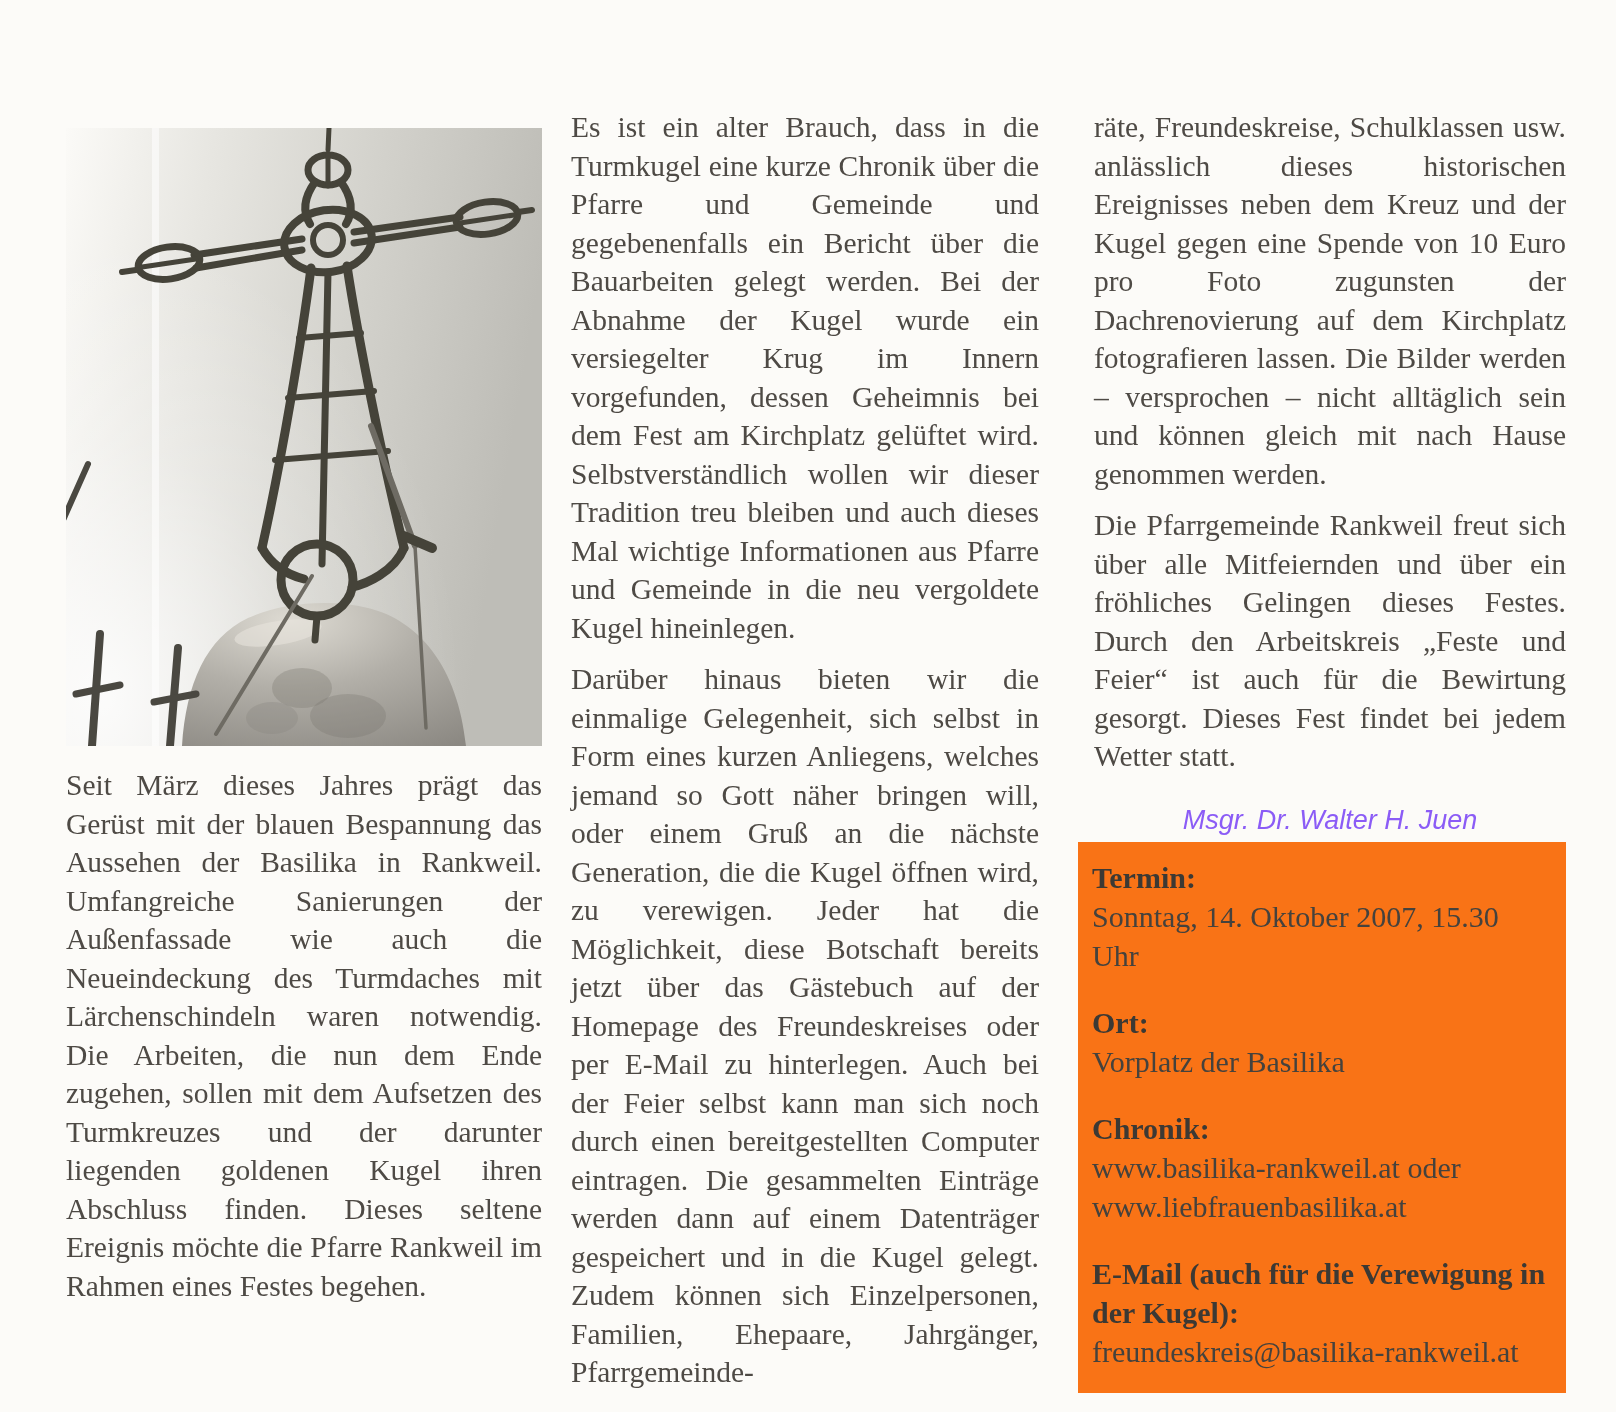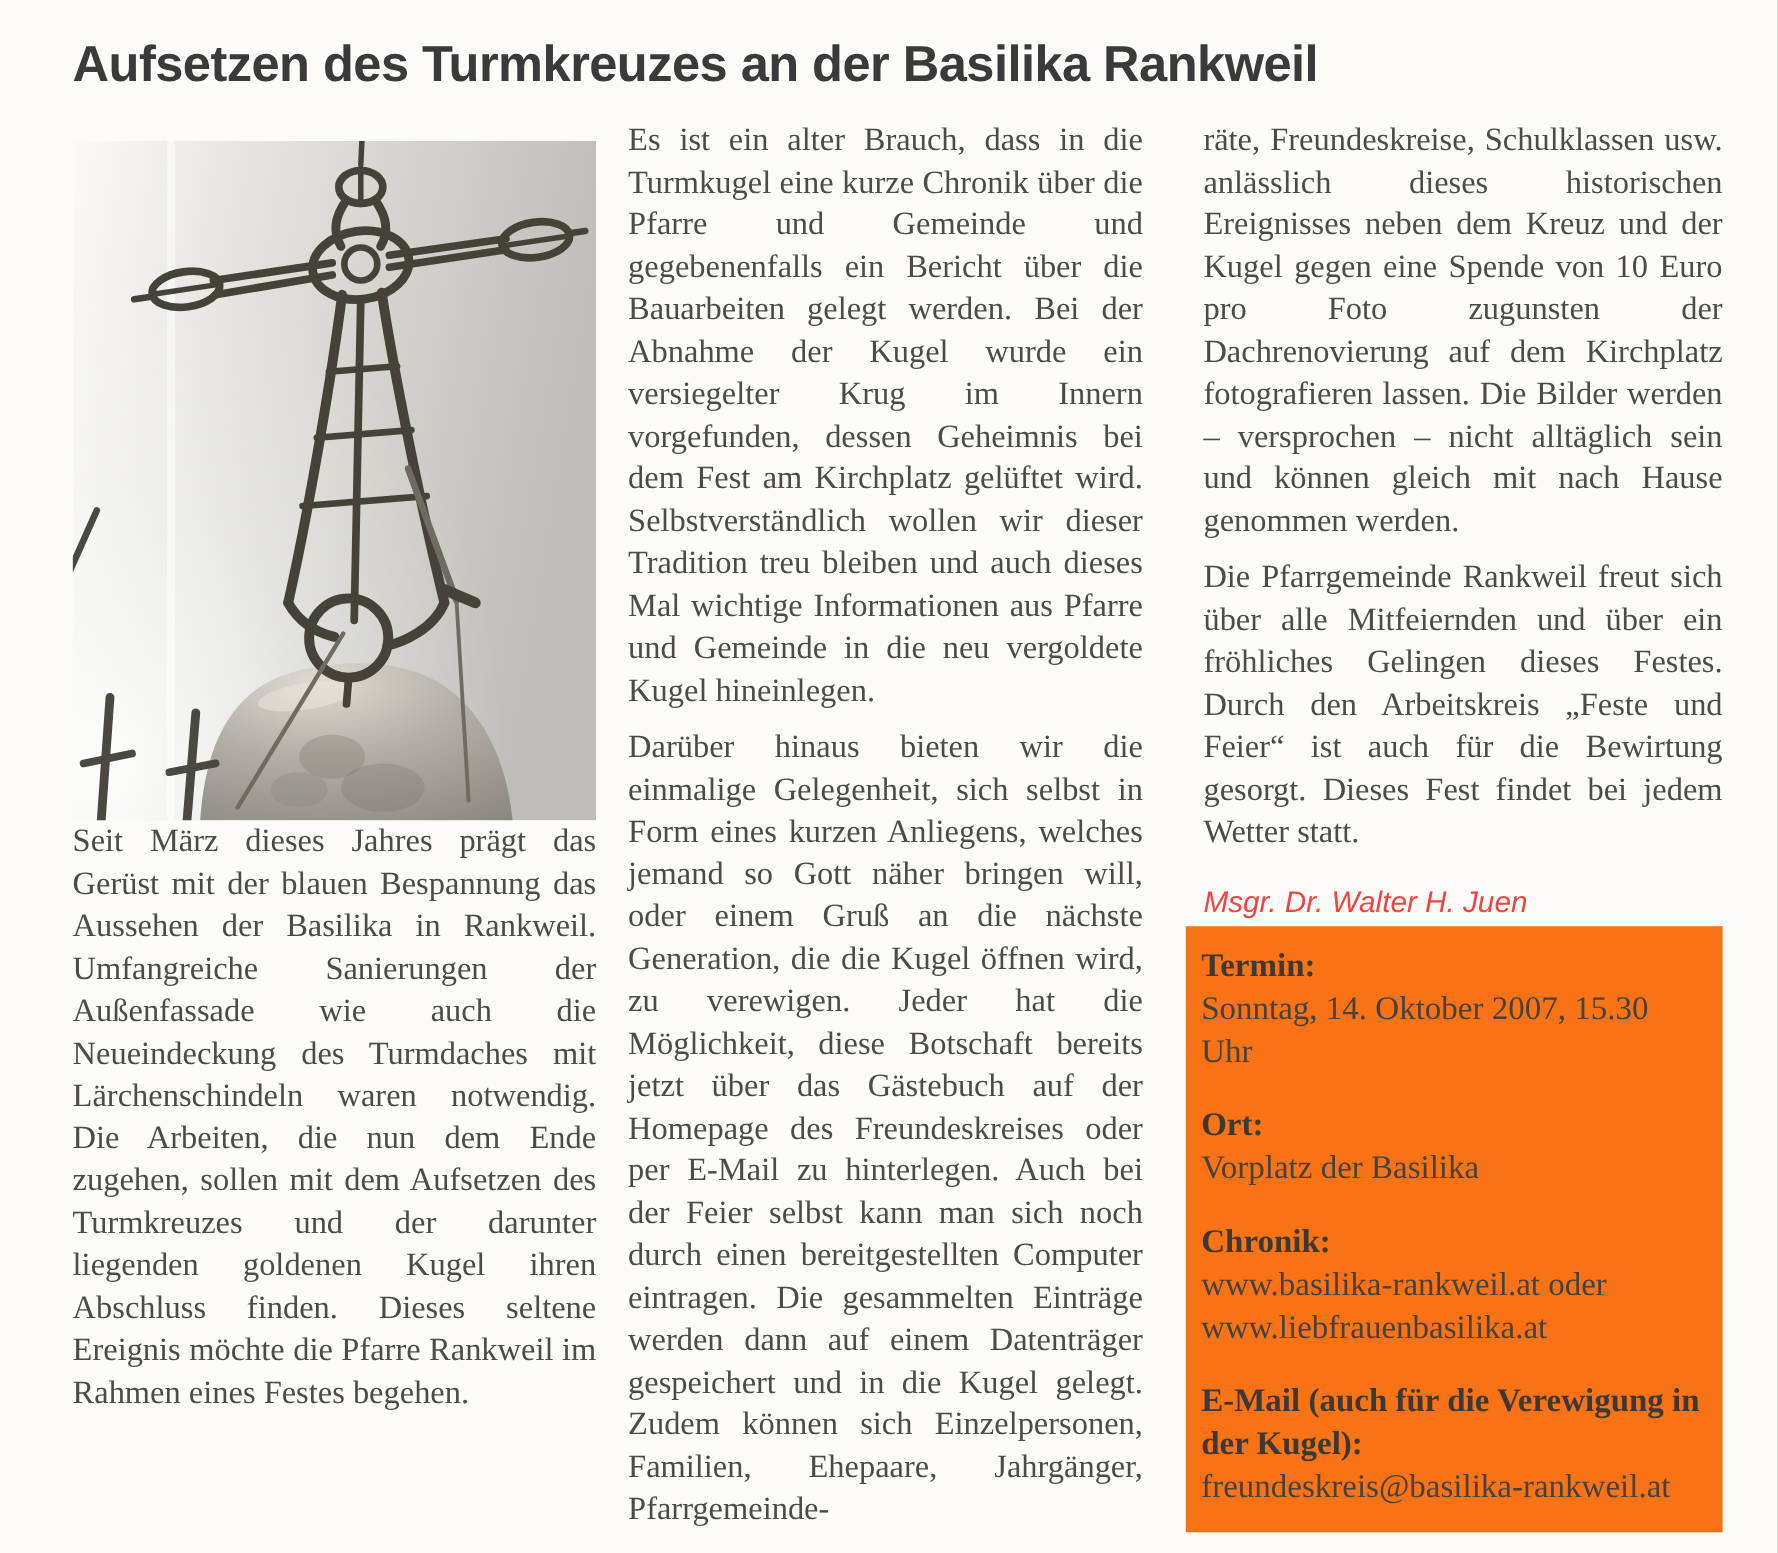--- a/index.html
+++ b/index.html
@@ -38,29 +38,29 @@
     text-align: justify;
     color: #4e4a45;
   }
   p.body + p.body { margin-top: 13px; }
   .photo {
     width: 476px;
     height: 618px;
     overflow: hidden;
   }
   .photo svg { display: block; }
-  .col-left p.body { }
+  .col-left p.body { margin-top: 20px; }
   .byline {
     margin-top: 28px;
-    text-align: left;
+    text-align: center;
     font-family: "Liberation Sans", sans-serif;
     font-style: italic;
     font-size: 27px;
     line-height: 32px;
-    color: #ef4444;
+    color: #8b5cf6;
   }
   .info-box {
     position: absolute;
     left: 1078px;
     top: 842px;
     width: 488px;
     min-height: 448px;
     box-sizing: border-box;
     background: #f97316;
     padding: 16px 16px 22px 14px;
@@ -76,21 +76,20 @@
     font-size: 30px;
     line-height: 39px;
     color: #45423d;
   }
 </style>
 </head>
 <body>
 
 <div class="page">
 
-  <h1 class="page-title">Aufsetzen des Turmkreuzes an der Basilika Rankweil</h1>
 
   <div class="col col-left">
     <div class="photo">
       <svg width="476" height="618" viewBox="0 0 476 618" aria-hidden="true">
         <defs>
           <linearGradient id="sky" x1="0" y1="0" x2="1" y2="0.22">
             <stop offset="0" stop-color="#fbfaf7"></stop>
             <stop offset="0.3" stop-color="#e7e6e1"></stop>
             <stop offset="0.65" stop-color="#d2d1cb"></stop>
             <stop offset="1" stop-color="#bebdb7"></stop>

